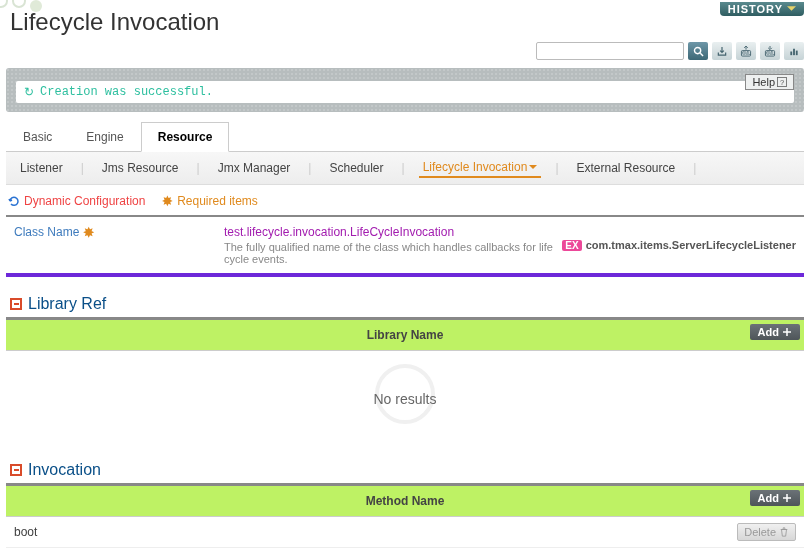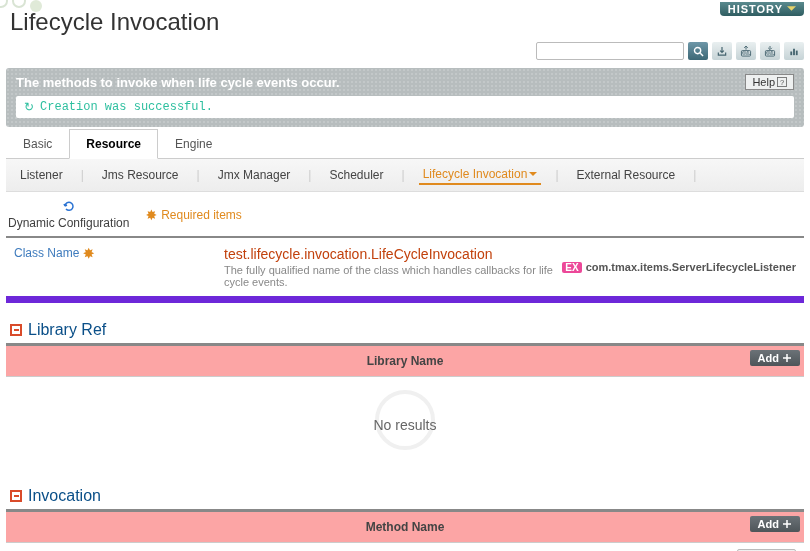--- a/index.html
+++ b/index.html
@@ -15,46 +15,46 @@
 .tools-row { display:flex; justify-content:flex-end; align-items:center; padding:0 6px 8px; gap:4px; }
 .search-input { width:148px; height:18px; border:1px solid #bbb; border-radius:2px; padding:0 4px; font-size:11px; }
 .tool-icon { width:20px; height:18px; background:linear-gradient(#6e97a8,#3d6876); border-radius:2px; display:flex; align-items:center; justify-content:center; cursor:pointer; color:#fff; font-size:10px; }
 .tool-icon.light { background:linear-gradient(#e9eff0,#c6d3d6); color:#45646f; }
 .graybox { margin:0 6px; background:#b7bdbe; background-image:radial-gradient(#c3c8c9 1px, transparent 1px); background-size:4px 4px; border-radius:3px; padding:7px 10px 9px; position:relative; }
 .graybox .desc { color:#fff; font-size:13px; font-weight:bold; }
 .help-btn { position:absolute; top:6px; right:10px; border:1px solid #888; padding:1px 6px; font-size:11px; background:#eef0f0; cursor:pointer; color:#333; display:flex; align-items:center; gap:2px; }
 .msgbox { background:#fff; border-radius:2px; margin-top:6px; padding:4px 8px; display:flex; align-items:center; }
 .msgbox .ic { color:#2dbf9f; margin-right:6px; font-size:12px; }
 .msgbox .txt { color:#2dbf9f; font-family:"Courier New",monospace; font-size:12px; }
-.tabs1 { display:flex; margin:2px 6px 0; border-bottom:1px solid #ccc; }
+.tabs1 { display:flex; margin:10px 6px 0; border-bottom:1px solid #ccc; }
 .tabs1 .tab { padding:7px 16px; font-size:12px; color:#555; border:1px solid transparent; border-bottom:none; cursor:pointer; }
 .tabs1 .tab.active { color:#000; font-weight:bold; border:1px solid #ccc; border-bottom:1px solid #fff; margin-bottom:-1px; background:#fff; }
 .tabs2-wrap { background:linear-gradient(#f7f7f7,#ededed); border-bottom:1px solid #ddd; margin:0 6px; padding:6px 10px; }
 .tabs2 { display:flex; align-items:center; gap:14px; }
 .tabs2 .tab { font-size:12px; color:#444; padding:2px 4px; cursor:pointer; }
 .tabs2 .sep { color:#ccc; }
 .tabs2 .tab.active { color:#e08a1e; border-bottom:2px solid #e08a1e; display:flex; align-items:center; }
 .tabs2 .tab.active svg { margin-left:2px; }
 .legendrow { margin:8px 8px 6px; display:flex; align-items:center; gap:16px; font-size:12px; }
-.legendrow .lg1 { color:#404040; display:flex; align-items:center; gap:4px;flex-direction:column; }
+.legendrow .lg1 { color:#ef4444; display:flex; align-items:center; gap:4px; }
 .legendrow .lg2 { color:#e08a1e; display:flex; align-items:center; gap:4px; }
 .hr-thick { height:2px; background:#888; margin:0 6px; }
-.field-row { display:flex; padding:8px 8px; border-bottom:7px solid #6d28d9; margin:0 6px; }
+.field-row { display:flex; padding:8px 8px; border-bottom:4px solid #6d28d9; margin:0 6px; }
 .field-row .label { width:210px; color:#3e7bbd; font-size:12px; display:flex; align-items:flex-start; gap:4px; }
 .field-row .asterisk { color:#e08a1e; font-size:13px; font-weight:bold; }
 .field-row .value-col { flex:1; }
-.field-row .value-col .val { font-size:14px; color:#c2410c; }
+.field-row .value-col .val { font-size:12px; color:#a21caf; }
 .field-row .value-col .hint { font-size:11px; color:#888; margin-top:2px; }
 .field-row .extra { display:flex; align-items:center; gap:4px; font-size:11px; color:#555; font-weight:bold; }
 .ex-badge { background:#ec4899; color:#fff; font-size:10px; font-weight:bold; padding:0 3px; border-radius:2px; }
 .section-hdr { display:flex; align-items:center; margin:18px 6px 0; border-bottom:3px solid #888; padding:0 4px 4px; }
 .section-hdr .box { width:12px; height:12px; border:2px solid #d94b2a; display:flex; align-items:center; justify-content:center; color:#d94b2a; margin-right:6px; position:relative; }
 .section-hdr .box::before { content:""; width:5px; height:2px; background:#d94b2a; }
 .section-hdr .title { color:#0a4f88; font-size:16px; }
-.col-head { display:flex; justify-content:center; align-items:center; font-size:12px; font-weight:bold; color:#444; padding:8px 0; border-bottom:1px solid #ccc; margin:0 6px; position:relative; background:#fca5a5;}
+.col-head { display:flex; justify-content:center; align-items:center; font-size:12px; font-weight:bold; color:#444; padding:8px 0; border-bottom:1px solid #ccc; margin:0 6px; position:relative; background:#bef264;}
 .add-btn { position:absolute; right:4px; top:4px; background:linear-gradient(#6b7277,#4e5559); color:#fff; font-size:11px; font-weight:bold; padding:2px 8px; border-radius:2px; cursor:pointer; display:flex; align-items:center; gap:3px;text-align:center; }
 .noresults { text-align:center; color:#666; font-size:14px; padding:40px 0 36px; position:relative; }
 .noresults::before { content:""; position:absolute; width:52px; height:52px; border-radius:50%; border:4px solid #f0f0f0; left:50%; top:50%; transform:translate(-50%,-55%); z-index:-1;}
 .rowitem { margin:0 6px; border-bottom:1px solid #eee; display:flex; align-items:center; padding:6px 8px; }
 .rowitem .cell { flex:1; font-size:12px; color:#404040; }
 .delete-btn { background:linear-gradient(#f0f0f0,#d7d7d7); border:1px solid #bbb; color:#999; font-size:11px; padding:2px 6px; border-radius:2px; cursor:pointer; display:flex; align-items:center; gap:3px; }
 </style>
 </head>
 <body>
 
@@ -104,38 +104,37 @@
   <div class="tool-icon light">
     <svg width="12" height="11" viewBox="0 0 12 12">
         <rect x="2" y="6" width="2" height="4" fill="#45646f"></rect>
         <rect x="5" y="3" width="2" height="7" fill="#45646f"></rect>
         <rect x="8" y="5" width="2" height="5" fill="#45646f"></rect>
       </svg>
   </div>
 </div>
 
 <div class="graybox">
-  <div class="desc">The methods to invoke when life cycle events occur.</div>
   <div class="help-btn">
     <span>Help</span>
     <svg width="10" height="10" viewBox="0 0 12 12">
         <rect x="0.5" y="0.5" width="11" height="11" fill="none" stroke="#666"></rect>
         <text x="6" y="9" text-anchor="middle" font-size="9" fill="#555">?</text>
       </svg>
   </div>
   <div class="msgbox">
     <span class="ic">↻</span>
     <span class="txt">Creation was successful.</span>
   </div>
 </div>
 
 <div class="tabs1">
   <div class="tab">Basic</div>
+  <div class="tab">Engine</div>
   <div class="tab active">Resource</div>
-  <div class="tab">Engine</div>
 </div>
 
 <div class="tabs2-wrap">
   <div class="tabs2">
     <span class="tab">Listener</span>
       <span class="sep">|</span>
     <span class="tab">Jms Resource</span>
       <span class="sep">|</span>
     <span class="tab">Jmx Manager</span>
       <span class="sep">|</span>

